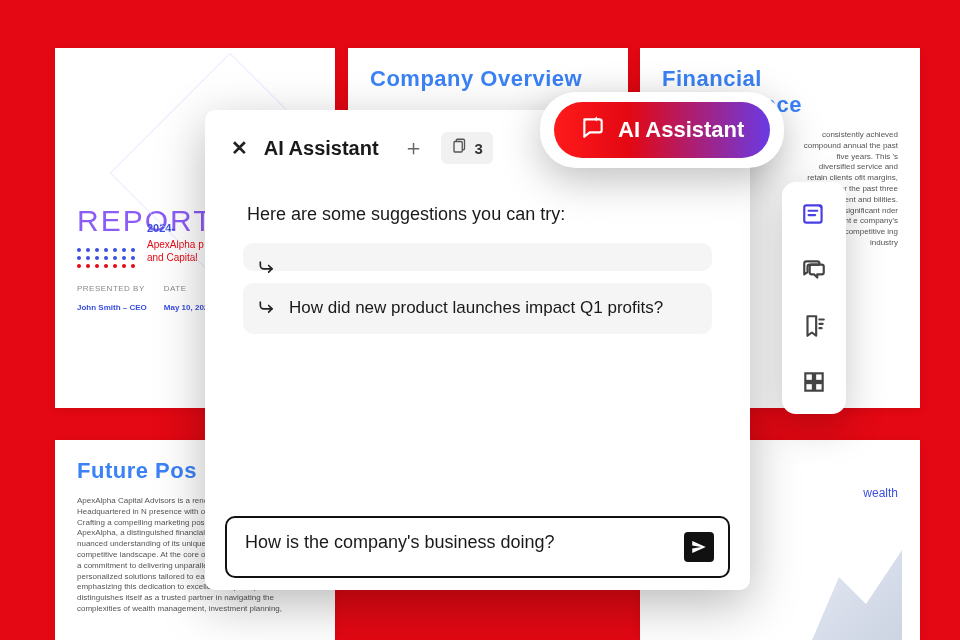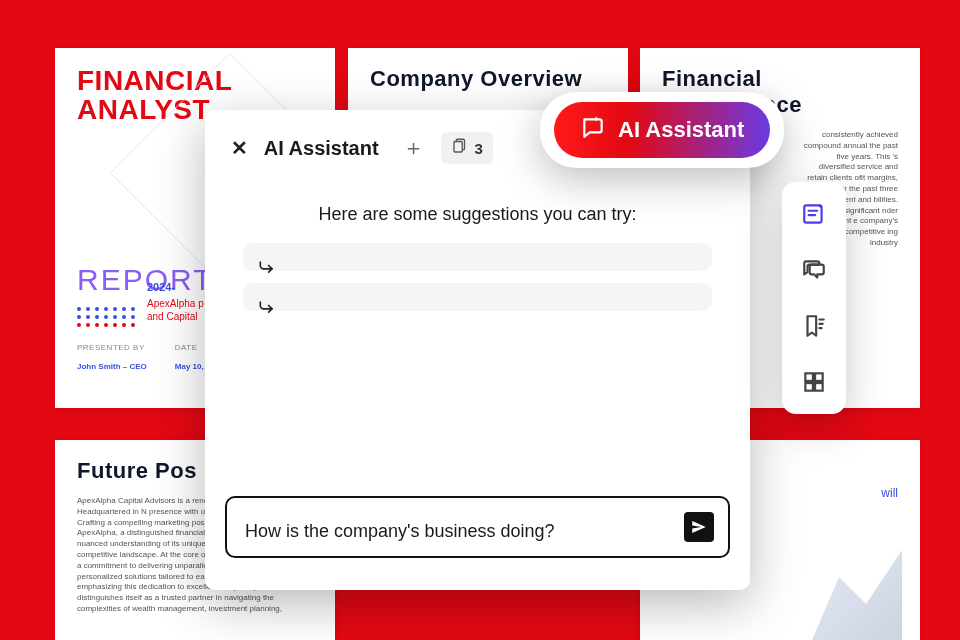--- a/index.html
+++ b/index.html
@@ -15,26 +15,26 @@
   position: absolute;
   background: #fff;
   padding: 18px 22px;
   box-shadow: 0 2px 8px rgba(0,0,0,0.08);
 }
 .p1 { left: 55px; top: 48px; width: 280px; height: 360px; }
 .p2 { left: 348px; top: 48px; width: 280px; height: 360px; }
 .p3 { left: 640px; top: 48px; width: 280px; height: 360px; }
 .p4 { left: 55px; top: 440px; width: 280px; height: 200px; }
 .p5 { left: 640px; top: 440px; width: 280px; height: 200px; }
-.headline { font-weight: 800; color: #0f172a; letter-spacing: 0.5px; }
+.headline { font-weight: 800; color: #3b82f6; letter-spacing: 0.5px; }
 .p1 .headline { font-size: 28px; line-height: 1.05; color: #e30813; }
 .p1 .report { font-size: 30px; font-weight: 400; color: #8b5cf6; margin-top: 138px; letter-spacing: 2px; }
 .p1 .sub { font-size: 11px; color: #3a4ee0; font-weight: 700; margin-top: 8px; }
 .p1 .sub2 { font-size: 10px; color: #e30813; margin-top: 4px; line-height: 1.3; }
-.p1 .meta { display: flex; gap: 28px; margin-top: 20px; font-size: 8px; color: #888; }
+.p1 .meta { display: flex; gap: 17px; margin-top: 20px; font-size: 8px; color: #888; }
 .p1 .meta .lab { text-transform: uppercase; letter-spacing: 0.5px; }
 .p1 .meta .val { color: #3a4ee0; font-weight: 600; margin-top: 10px; }
 .p2 .headline, .p3 .headline, .p4 .headline { font-size: 22px; }
 .p3 .body, .p4 .body { font-size: 8px; color: #555; line-height: 1.35; margin-top: 12px; }
 .p5 .headline { font-size: 22px; color: #e30813; text-align: left; }
 .p5 .sub { font-size: 12px; color: #3a4ee0; text-align: right; margin-top: 2px; }
 .dots { display: flex; flex-direction: column; gap: 4px; margin-top: 10px; }
 .dots .row { display: flex; gap: 5px; }
 .dots .d { width: 4px; height: 4px; border-radius: 50%; }
 .dots .d.blue { background: #3a4ee0; }
@@ -55,33 +55,33 @@
   display: flex; align-items: center;
   padding: 22px 26px 16px;
   gap: 16px;
 }
 .ai-close { font-size: 20px; font-weight: 600; cursor: pointer; color: #222; }
 .ai-title { font-size: 20px; font-weight: 700; color: #1a1a1a; flex: 0 0 auto; }
 .ai-plus { font-size: 22px; color: #666; cursor: pointer; margin-left: 8px; font-weight: 300; }
 .ai-docs { display: flex; align-items: center; gap: 6px; background: #f1f1f1; border-radius: 6px; padding: 5px 10px; cursor: pointer; }
 .ai-docs svg { width: 18px; height: 18px; }
 .ai-docs-n { font-size: 15px; font-weight: 600; color: #333; }
-.ai-body { flex: 1; padding: 10px 38px; overflow: hidden; text-align: center; }
+.ai-body { flex: 1; padding: 10px 38px; overflow: hidden; }
 .ai-prompt { font-size: 18px; color: #1a1a1a; margin: 14px 4px 18px; }
 .sugg {
   background: #f5f5f5; border-radius: 10px;
   padding: 14px 18px 14px 46px;
   font-size: 17px; color: #1a1a1a; line-height: 1.35;
   margin-bottom: 12px; position: relative; cursor: pointer;
 }
 .sugg .arrow { position: absolute; left: 14px; top: 15px; }
 .ai-input-wrap {
-  margin: 0 20px 32px;
+  margin: 0 20px 12px;
   border: 2px solid #111; border-radius: 10px;
-  display: flex; align-items: flex-end;
+  display: flex; align-items: flex-start;
   padding: 14px 14px 14px 18px;
 }
 .ai-input { flex: 1; border: none; outline: none; font-size: 18px; color: #1a1a1a; background: transparent; }
 .send { width: 30px; height: 30px; background: #111; border-radius: 4px; display: flex; align-items: center; justify-content: center; cursor: pointer; }
 
 
 .pill-wrap {
   position: absolute; left: 540px; top: 92px;
   background: #fff; border-radius: 36px;
   padding: 10px 14px;
@@ -105,24 +105,20 @@
 }
 .tool { width: 28px; height: 28px; cursor: pointer; display: flex; align-items: center; justify-content: center; }
 .tool svg { width: 26px; height: 26px; }
 .building { position:absolute; right:18px; bottom:0; width:90px; height:90px; background:linear-gradient(135deg,#dde3f0,#bfc8da); clip-path: polygon(0 100%, 30% 30%, 60% 60%, 100% 0, 100% 100%); opacity:0.8;}
 </style>
 </head>
 <body>
 
 <div class="page p1">
   <div class="diag"></div>
-  <div class="headline">
-    <span>FINANCIAL</span><br>
-    <span>ANALYST</span>
-  </div>
   <div class="report">REPORT</div>
   <div class="dots">
     <div class="row">
         <span class="d blue"></span>
         <span class="d blue"></span>
         <span class="d blue"></span>
         <span class="d blue"></span>
         <span class="d blue"></span>
         <span class="d blue"></span>
         <span class="d blue"></span>
@@ -177,21 +173,21 @@
 
 <div class="page p4">
   <div class="headline">Future Pos</div>
   <div class="body">ApexAlpha Capital Advisors is a renowned established in 1990. Headquartered in N presence with offices in major financial
 
 Crafting a compelling marketing positioning strategy for ApexAlpha, a distinguished financial services company, requires a nuanced understanding of its unique value proposition and the competitive landscape. At the core of ApexAlpha's positioning lies a commitment to delivering unparalleled financial expertise and personalized solutions tailored to each client's needs. By emphasizing this dedication to excellence, ApexAlpha distinguishes itself as a trusted partner in navigating the complexities of wealth management, investment planning,</div>
 </div>
 
 <div class="page p5">
   <div class="headline">mmary</div>
-  <div class="sub">will</div>
+  <div class="sub">wealth</div>
   <div class="building"></div>
 </div>
 
 <div class="ai-panel">
   <div class="ai-header">
     <span class="ai-close">✕</span>
     <span class="ai-title">AI Assistant</span>
     <span class="ai-plus">＋</span>
     <span class="ai-docs">
       <span>
@@ -213,20 +209,21 @@
           </svg>
       </span>
     </div>
     <div class="sugg">
       <span class="arrow">
         <svg width="20" height="20" viewBox="0 0 24 24" fill="none" stroke="#222" stroke-width="2" stroke-linecap="round">
             <path d="M4 5v4a4 4 0 0 0 4 4h10"></path>
             <path d="M14 9l4 4-4 4"></path>
           </svg>
       </span>
+      <span>How did new product launches impact Q1 profits?</span>
     </div>
   </div>
   <div class="ai-input-wrap">
     <input class="ai-input" value="How is the company's business doing?" style="">
     <span class="send">
       <svg width="18" height="18" viewBox="0 0 24 24" fill="#fff">
           <path d="M3 20l18-8L3 4v6l12 2-12 2z"></path>
         </svg>
     </span>
   </div>

